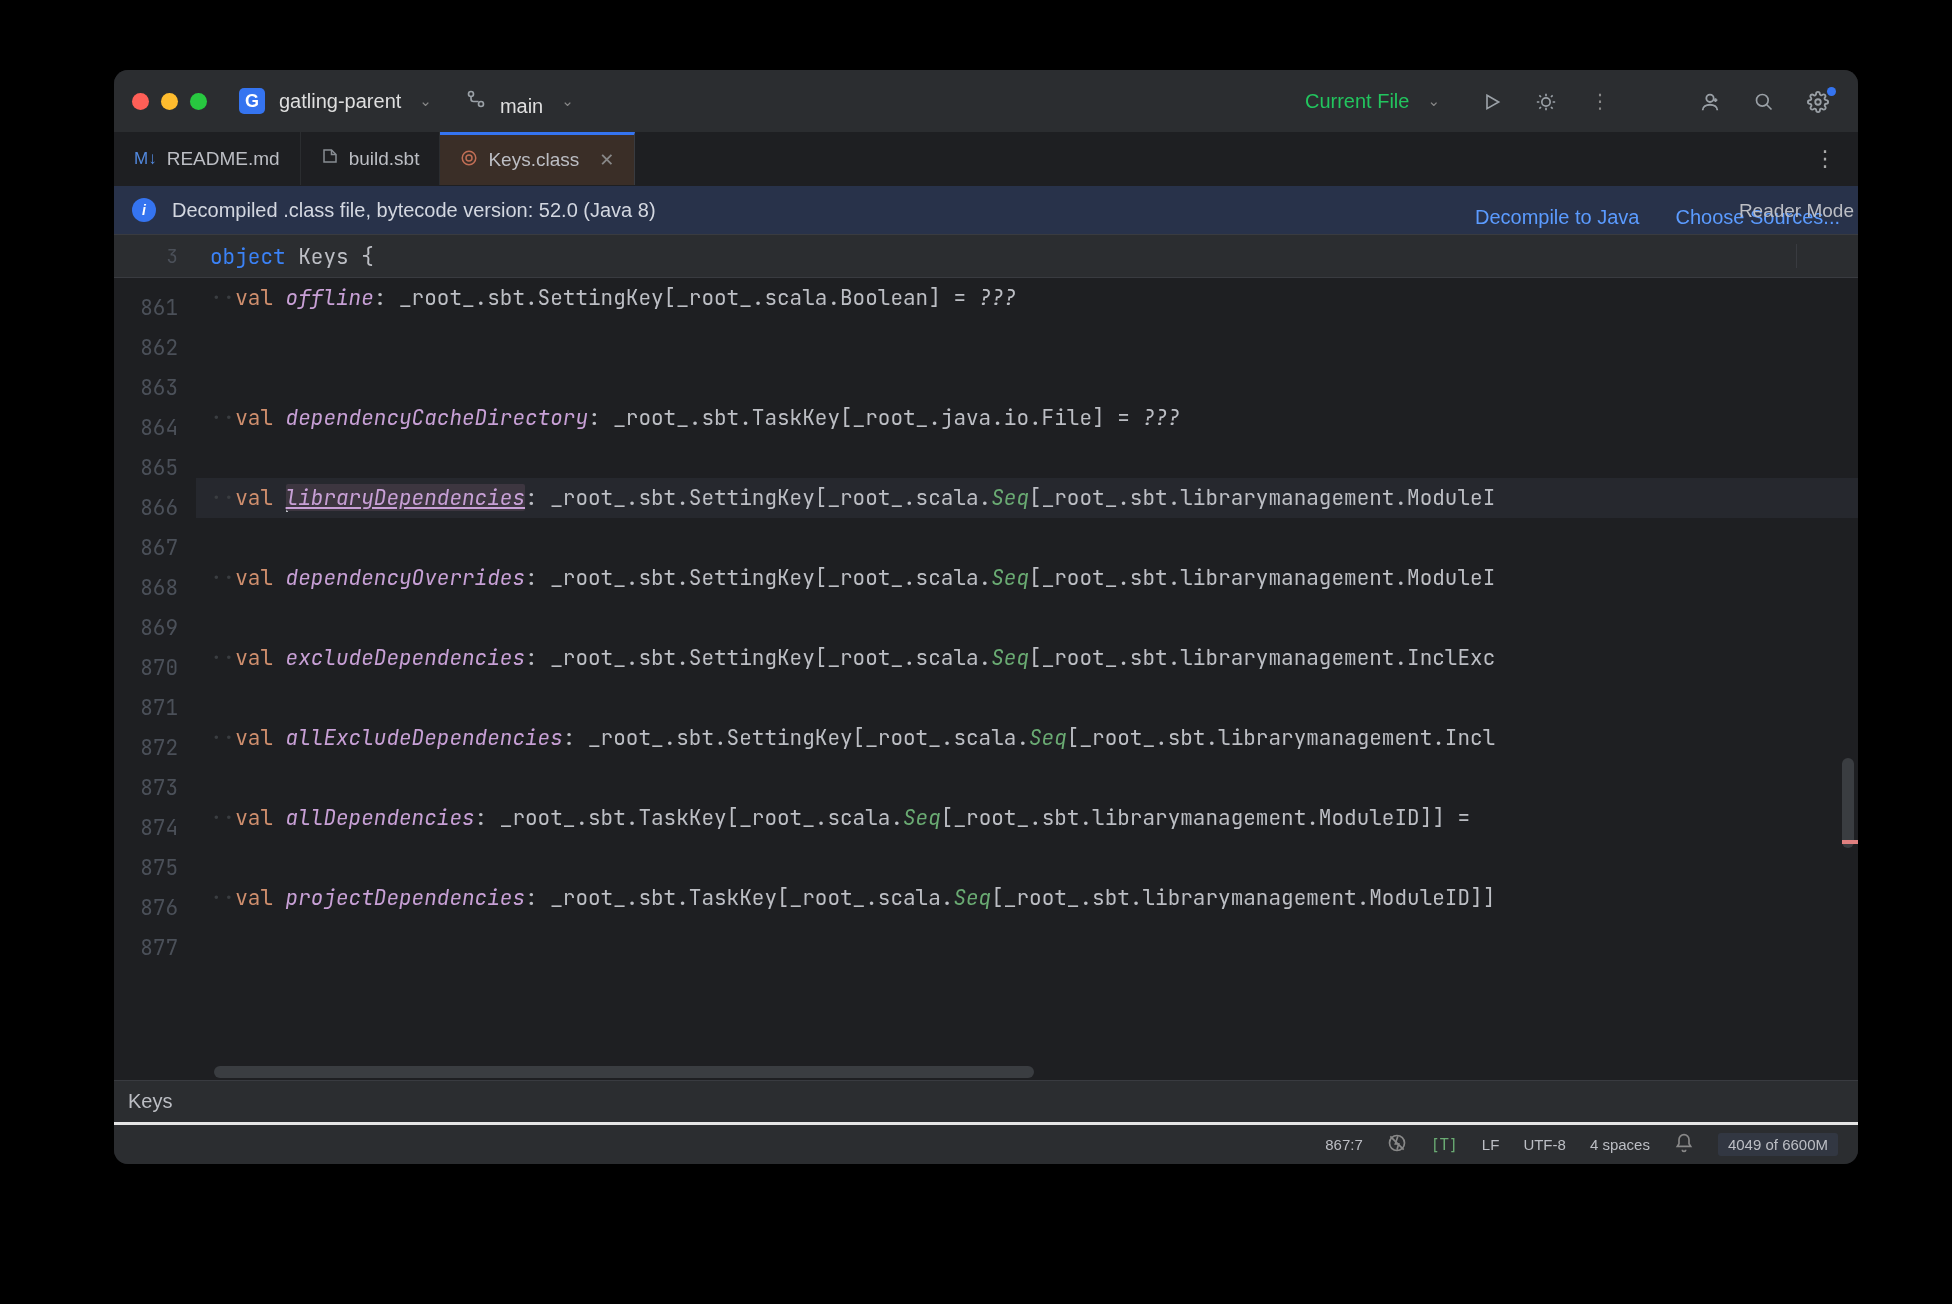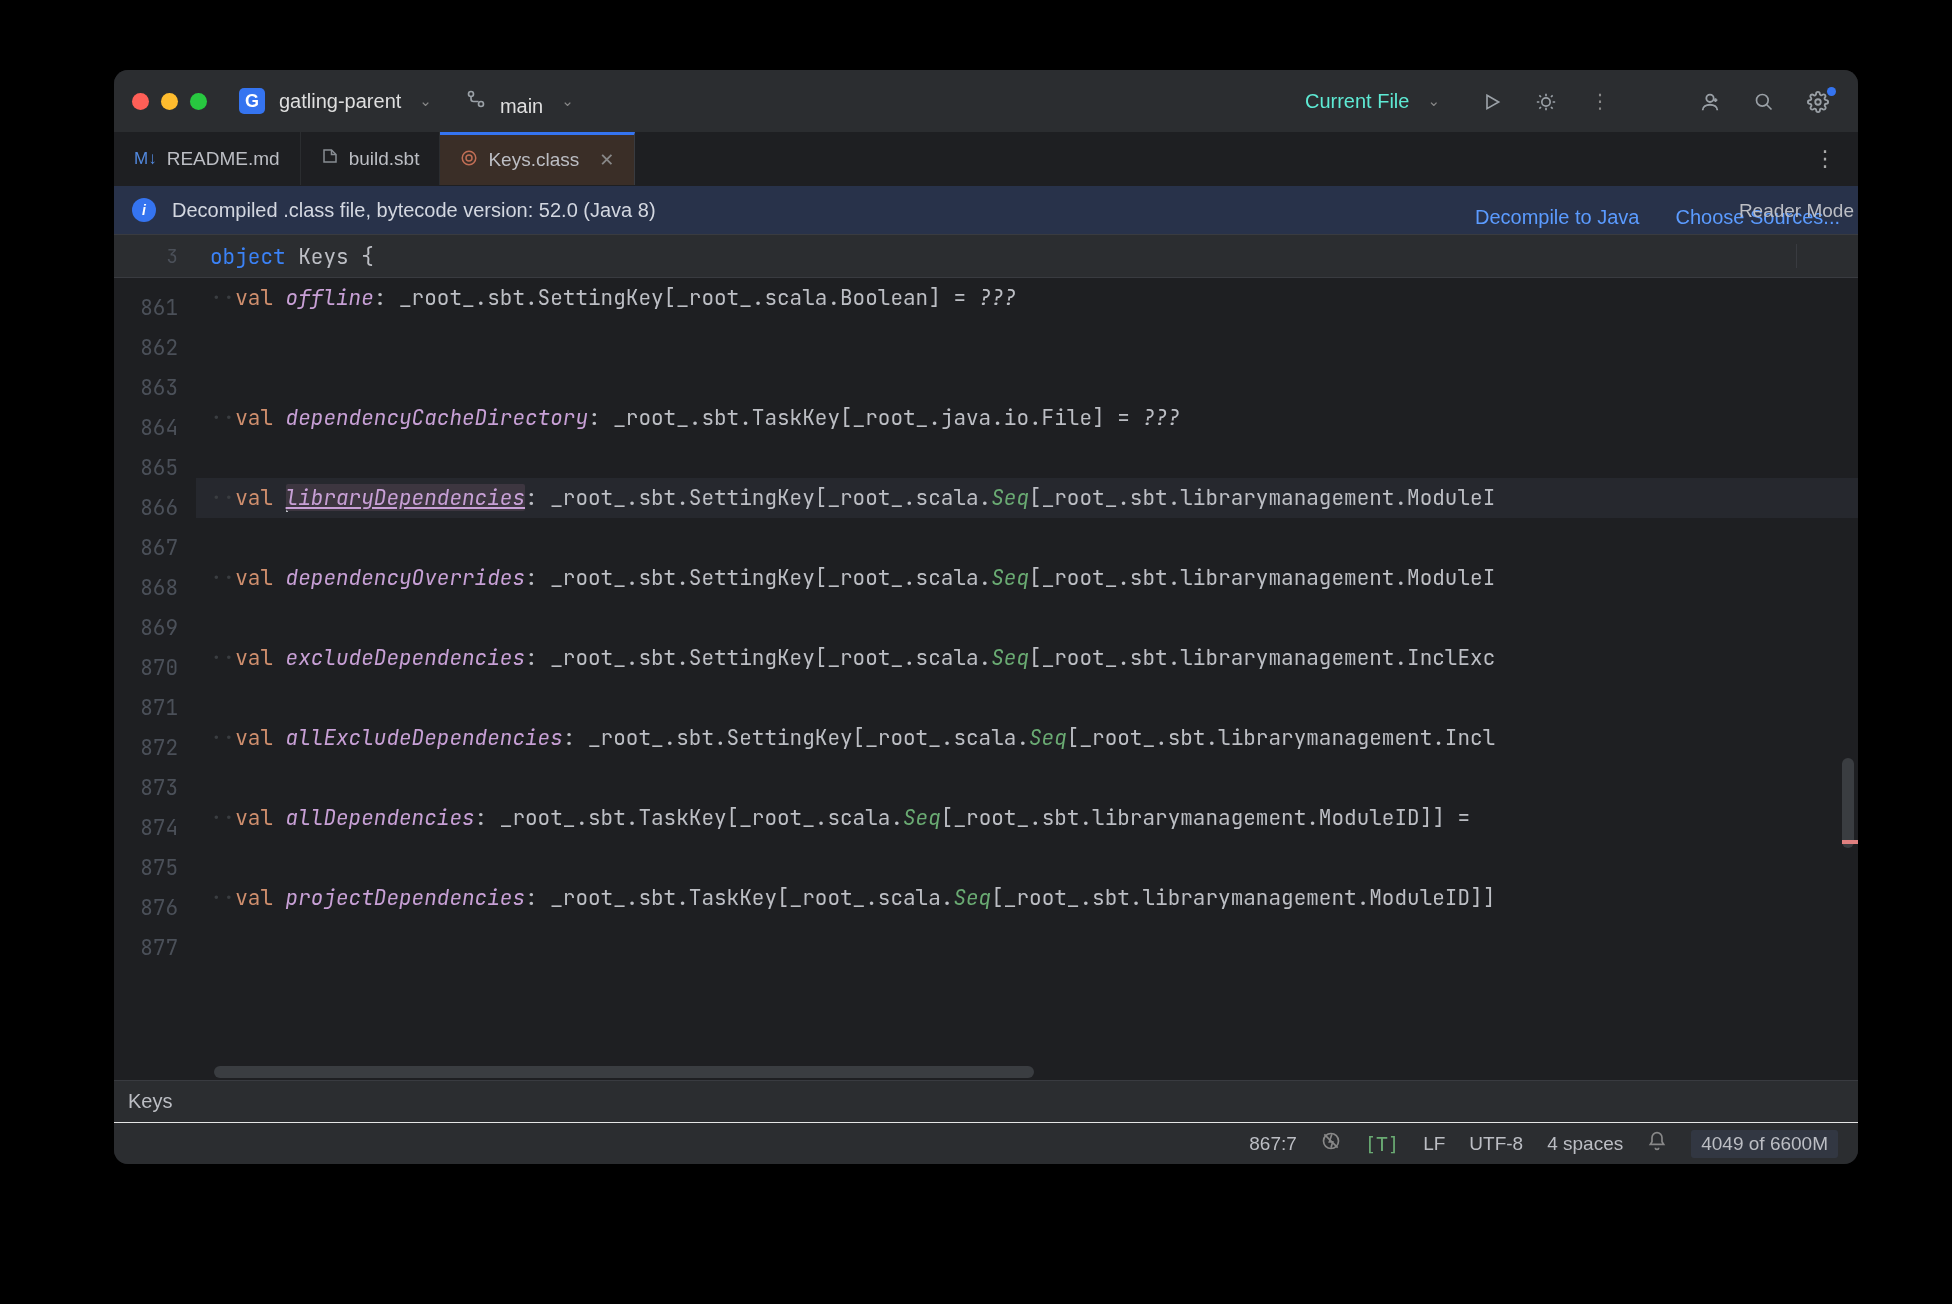--- a/index.html
+++ b/index.html
@@ -47,21 +47,21 @@
   font-size: 18px;
   display: inline-flex;
   align-items: center;
   justify-content: center;
 }
 .projname { font-size: 20px; color: #dfdfdf; }
 .dd { font-size: 15px; color: #888; margin-left: 4px; }
 .branchicon { color:#888; font-size:18px; margin-left: 20px; }
 .branch { font-size: 20px; color: #dfdfdf; margin-top: 11px; }
 .spacer { flex: 1; }
-.runconf { font-size: 20px; color: #5eead4; }
+.runconf { font-size: 20px; color: #22c55e; }
 .ticon { color:#888; width:28px; text-align:center; font-size:20px; }
 .ticon svg { vertical-align: middle; }
 .tright { display:flex; align-items:center; gap: 26px; margin-left: 24px; margin-right: 8px; }
 .settings-badge { position: relative; }
 .settings-badge::after { content:''; position:absolute; top:-2px; right:-4px; width:9px; height:9px; border-radius:50%; background:#3574f0; }
 .tabbar {
   height: 54px;
   background: #1e1f22;
   display: flex;
   align-items: stretch;
@@ -179,25 +179,25 @@
   background:#2b2d30;
   border-top:1px solid #393b40;
   display:flex; align-items:center;
   padding: 0 14px;
   font-size:20px;
   color:#bcbec4;
 }
 .statusbar {
   height: 42px;
   background:#2b2d30;
-  border-top:1px solid #e5e5e5;
+  border-top:3px solid #e5e5e5;
   display:flex; align-items:center; justify-content:flex-end;
   padding: 0 20px;
   gap: 24px;
-  font-size:19px;
+  font-size:15px;
   color:#bcbec4;
 }
 .stico { color:#888; }
 .stmem { background:#323742; padding:3px 10px; border-radius:3px; }
 .tchar { color:#6aab73; font-family:monospace; }
 .caret {
   display:inline-block;
   width:2px;
   height:26px;
   background:#bcbec4;

